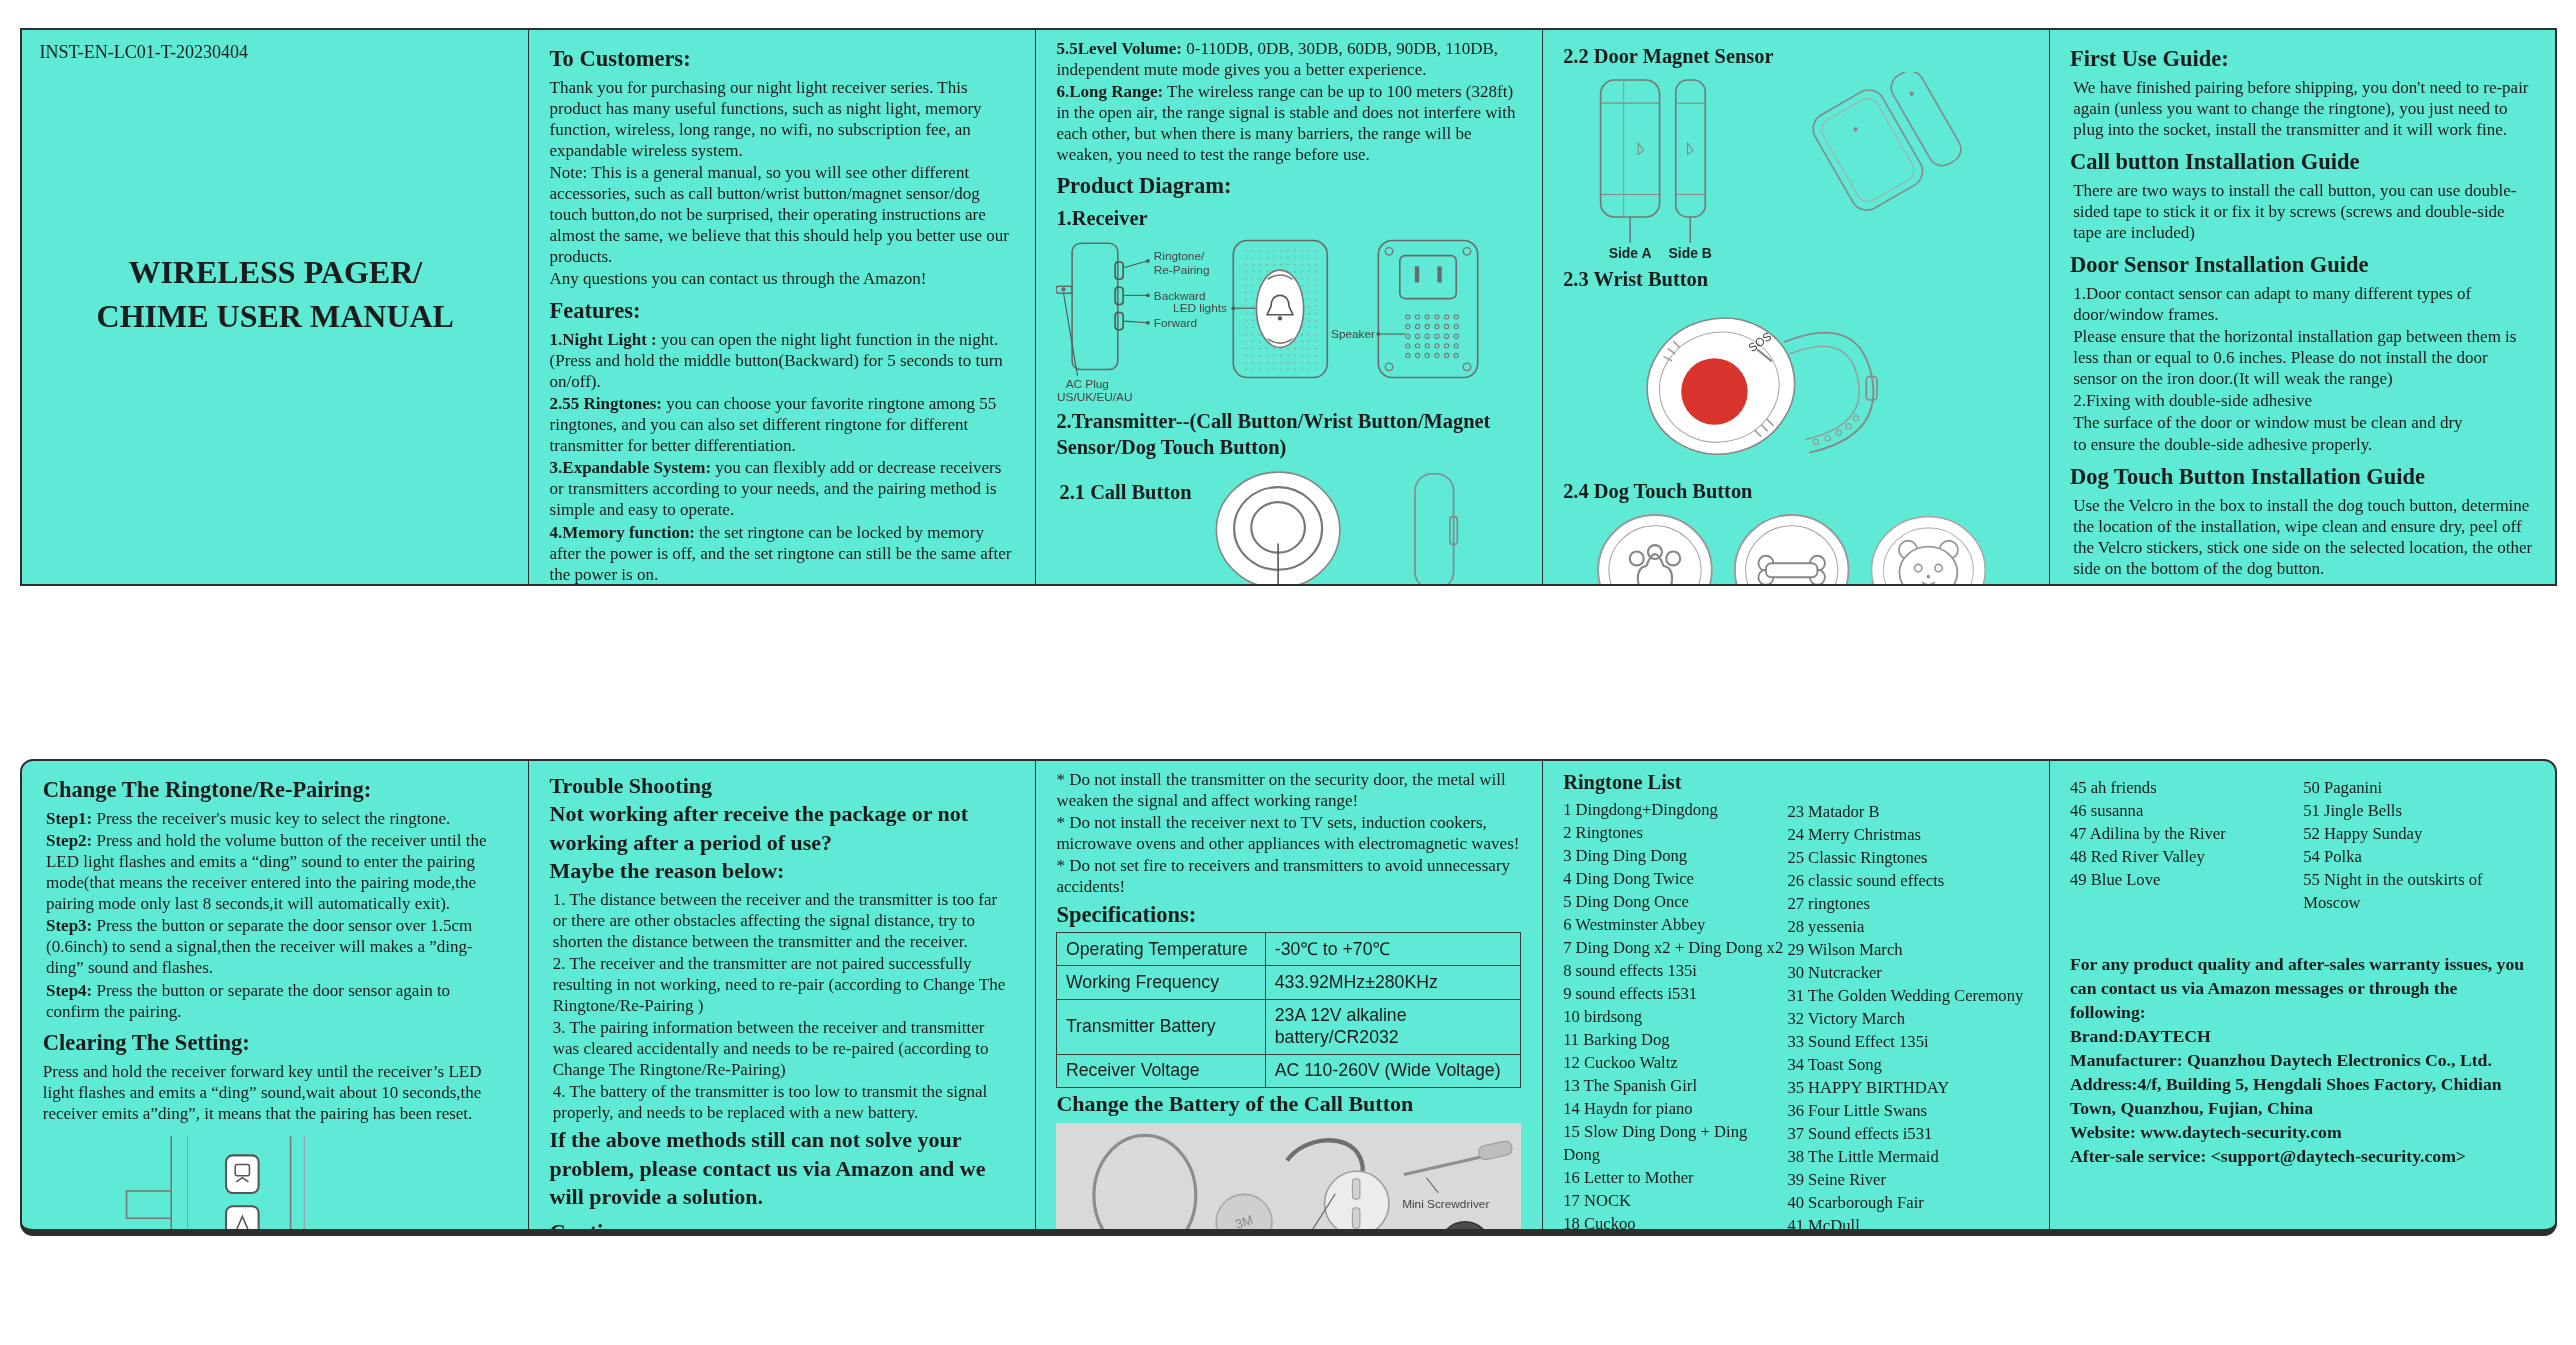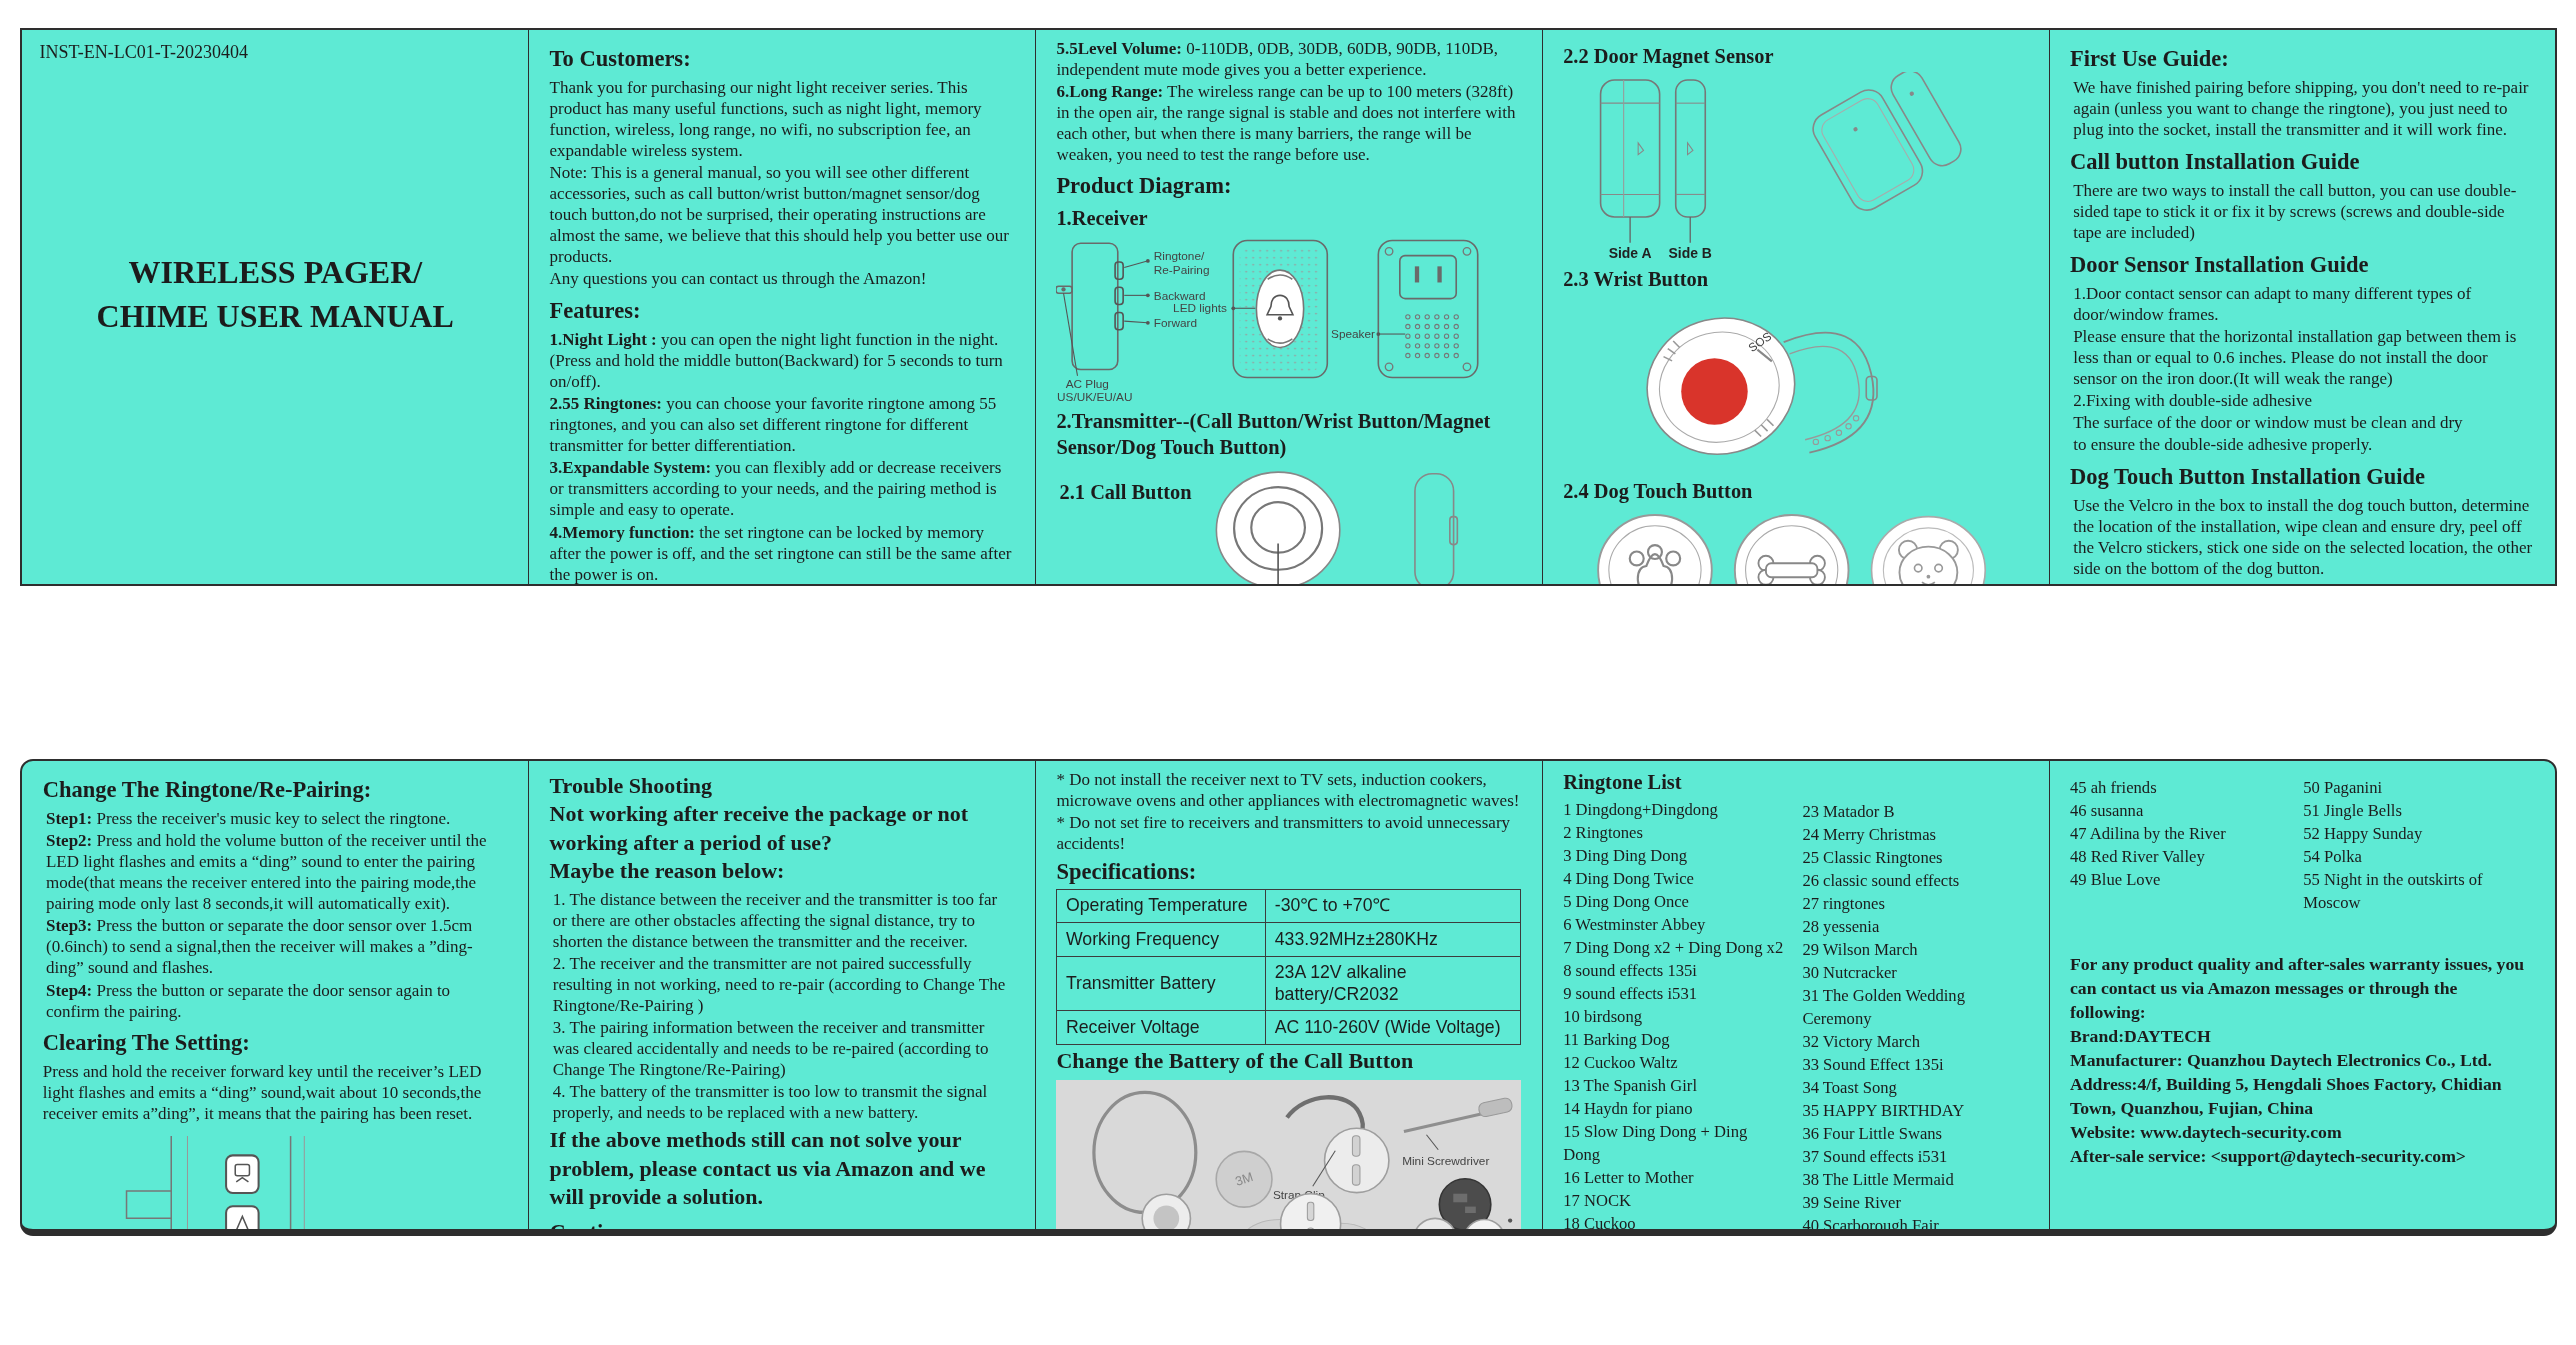--- a/index.html
+++ b/index.html
@@ -302,20 +302,21 @@
     <p class="indent">1. The distance between the receiver and the transmitter is too far or there are other obstacles affecting the signal distance, try to shorten the distance between the transmitter and the receiver.</p>
     <p class="indent">2. The receiver and the transmitter are not paired successfully resulting in not working, need to re-pair (according to Change The Ringtone/Re-Pairing )</p>
     <p class="indent">3. The pairing information between the receiver and transmitter was cleared accidentally and needs to be re-paired (according to Change The Ringtone/Re-Pairing)</p>
     <p class="indent">4. The battery of the transmitter is too low to transmit the signal properly, and needs to be replaced with a new battery.</p>
     <div class="bigbold">If the above methods still can not solve your problem, please contact us via Amazon and we will provide a solution.</div>
     <div class="h1">Cautions:</div>
     <p class="indent">* Please test the working distance between the receiver and the transmitter before install it!</p>
   </div>
 
   <div class="panel">
+    <p>* Do not install the transmitter on the security door, the metal will weaken the signal and affect working range!</p>
     <p>* Do not install the receiver next to TV sets, induction cookers, microwave ovens and other appliances with electromagnetic waves!</p>
     <p>* Do not set fire to receivers and transmitters to avoid unnecessary accidents!</p>
     <div class="h1" style="margin:4.3px 0 2.1px 0;">Specifications:</div>
     <table class="specs">
       <tbody>
           <tr>
         <td>Operating Temperature</td>
         <td>-30℃  to +70℃</td>
       </tr>
       <tr>
@@ -361,21 +362,21 @@
         <circle cx="706" cy="298" r="40" fill="#e9e9e9" stroke="#9e9e9e" stroke-width="3"></circle>
         <circle cx="798" cy="298" r="38" fill="#f3f3f3" stroke="#9e9e9e" stroke-width="3"></circle>
         <circle cx="846" cy="262" r="4" fill="#555"></circle>
         <circle cx="852" cy="282" r="4" fill="#555"></circle>
       </svg>
     </div>
 
   </div>
 
   <div class="panel">
-    <div style="display:flex;gap:16px;">
+    <div style="display:flex;gap:1px;">
       <div style="flex:0 0 48%;">
         <div class="h2" style="margin-top:0;">Ringtone List</div>
         <div class="ringcol">1 Dingdong+Dingdong
 2 Ringtones
 3 Ding Ding Dong
 4 Ding Dong Twice
 5 Ding Dong Once
 6 Westminster Abbey
 7 Ding Dong x2 + Ding Dong x2
 8 sound effects 135i

